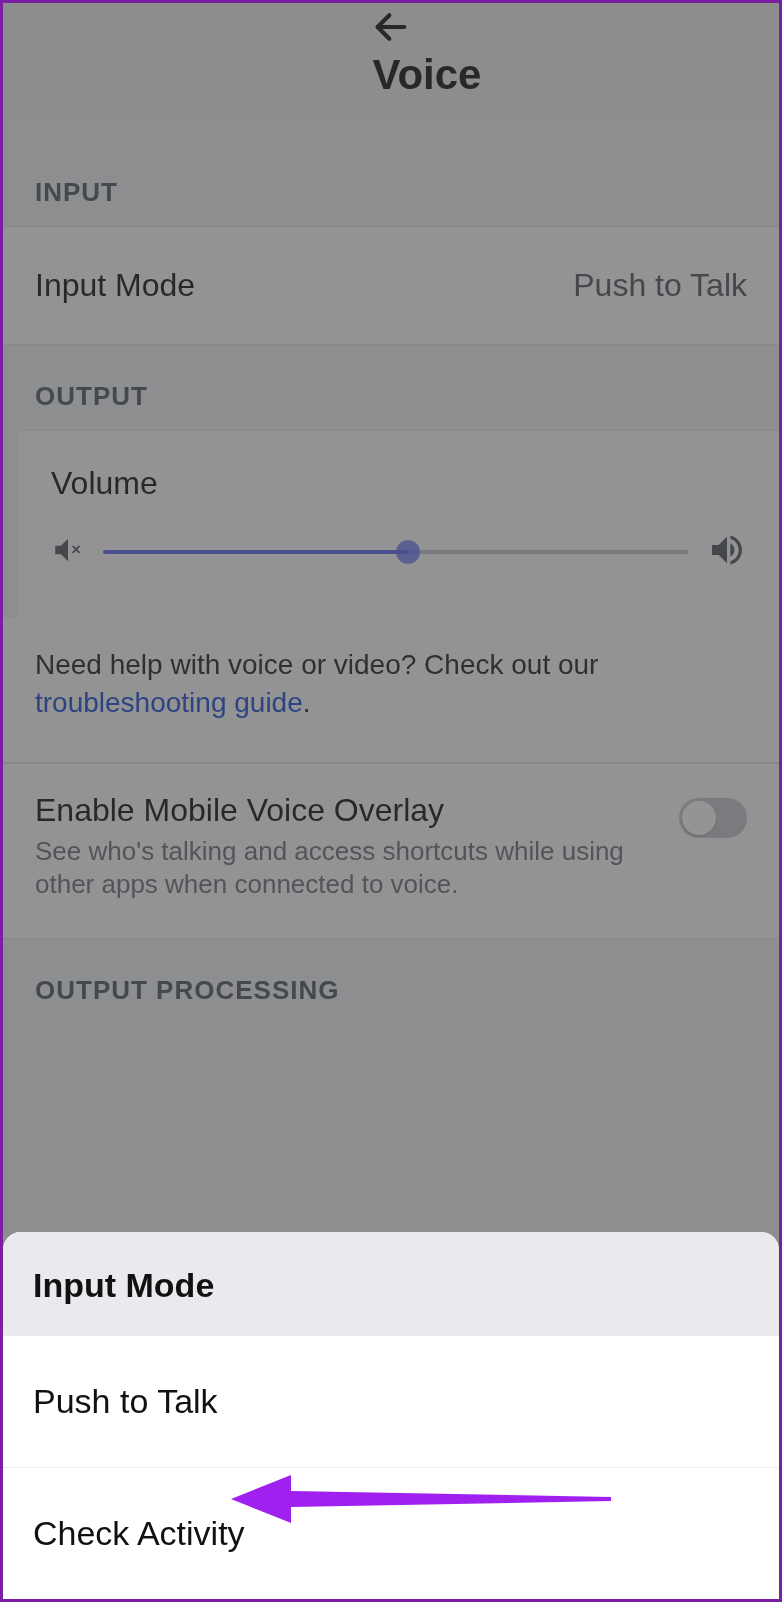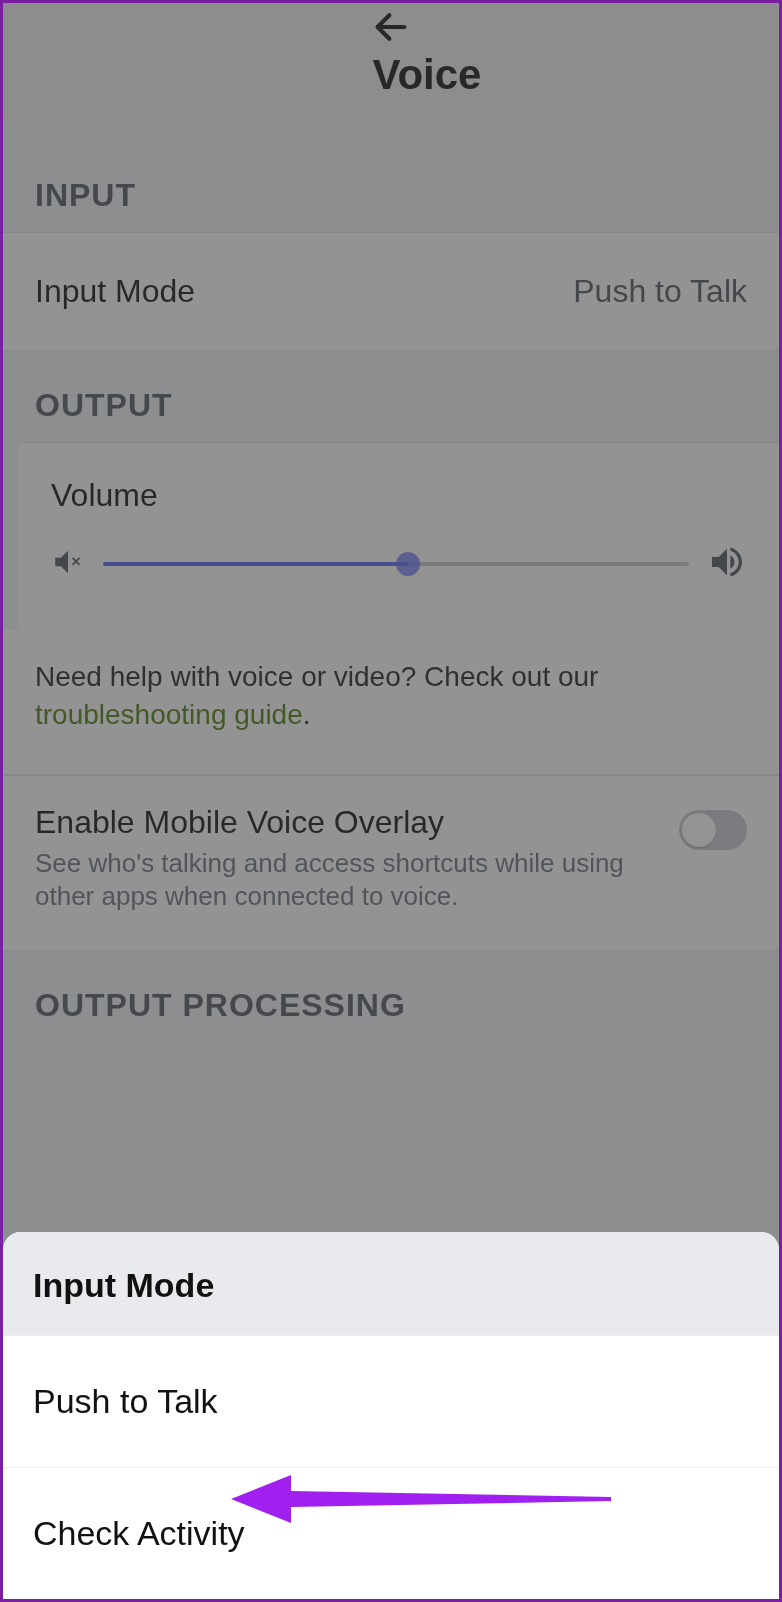--- a/index.html
+++ b/index.html
@@ -6,37 +6,37 @@
   html, body { width: 782px; height: 1602px; font-family: -apple-system, BlinkMacSystemFont, 'Segoe UI', Helvetica, Arial, sans-serif; background: #fff; }
   .frame { width: 782px; height: 1602px; border: 3px solid #7a1fa2; position: relative; overflow: hidden; }
 
   
   .page { position: absolute; inset: 0; background: #f0f1f3; }
   .header { height: 118px; display: flex; align-items: center; padding: 0 28px; background: #efeff1; flex-direction: column; }
   .back { width: 48px; height: 48px; display:flex; align-items:center; justify-content:center; }
   .back svg { stroke: #111; }
   .title { font-size: 42px; font-weight: 700; color: #111; margin-left: 72px; }
 
-  .section-label { font-size: 32px; font-weight: 700; letter-spacing: 1px; color: #515763; padding: 56px 32px 18px; }
+  .section-label { font-size: 26px; font-weight: 700; letter-spacing: 1px; color: #515763; padding: 56px 32px 18px; }
   .section-label.tight { padding-top: 36px; }
 
   .row { background: #fdfdfd; padding: 40px 32px; border-top: 1px solid #e4e5e8; border-bottom: 1px solid #e4e5e8; display:flex; align-items:center; justify-content:space-between; }
   .row-label { font-size: 32px; color: #111; }
   .row-value { font-size: 32px; color: #4f5660; }
 
   .volume-block { background: #fdfdfd; padding: 34px 32px 44px; border-top: 1px solid #e4e5e8; margin-left: 16px; }
   .vol-row { display:flex; align-items:center; gap: 18px; margin-top: 28px; }
   .slider-wrap { flex:1; position:relative; height: 28px; display:flex; align-items:center; }
   .track { position:absolute; left:0; right:0; height:4px; background:#c6c8ce; border-radius:2px; }
   .fill { position:absolute; left:0; height:4px; background:#5865f2; border-radius:2px; width:52%; }
   .thumb { position:absolute; width:24px; height:24px; background:#5865f2; opacity:0.75; border-radius:50%; left:52%; transform:translateX(-50%); }
   .spk-icon { color:#4f5660; }
 
   .help { background:#fdfdfd; padding: 28px 32px 40px; border-bottom:1px solid #e4e5e8; font-size:28px; color:#222; line-height:1.35; }
-  .help a { color:#4d7c0f; text-decoration:none; }
+  .help a { color:#1d4ed8; text-decoration:none; }
 
   .overlay-row { background:#fdfdfd; padding: 28px 32px 36px; border-top:1px solid #e4e5e8; border-bottom:1px solid #e4e5e8; display:flex; align-items:flex-start; justify-content:flex-end; gap:20px; }
   .overlay-text .t1 { font-size:32px; color:#111; margin-bottom:6px; }
   .overlay-text .t2 { font-size:26px; color:#6b7280; line-height:1.3; }
   .toggle { width:68px; height:40px; background:#c6c8ce; border-radius:20px; position:relative; flex-shrink:0; margin-top:6px; }
   .toggle::after { content:""; position:absolute; left:3px; top:3px; width:34px; height:34px; background:#fff; border-radius:50%; box-shadow:0 1px 2px rgba(0,0,0,.2); }
 
   .scrim { position:absolute; inset:0; background:rgba(60,60,60,.55); }
 
   

